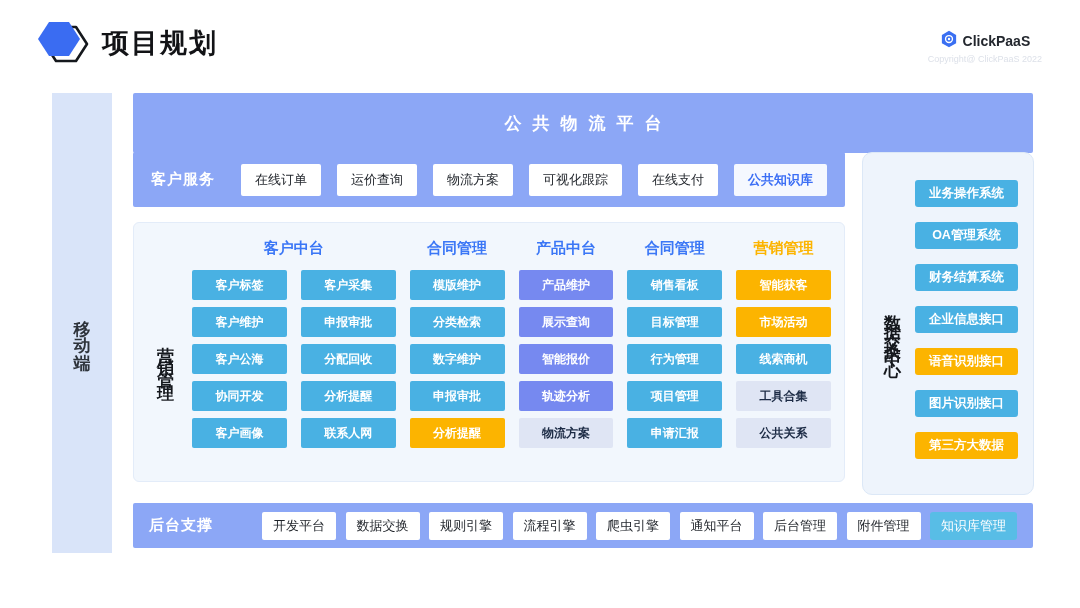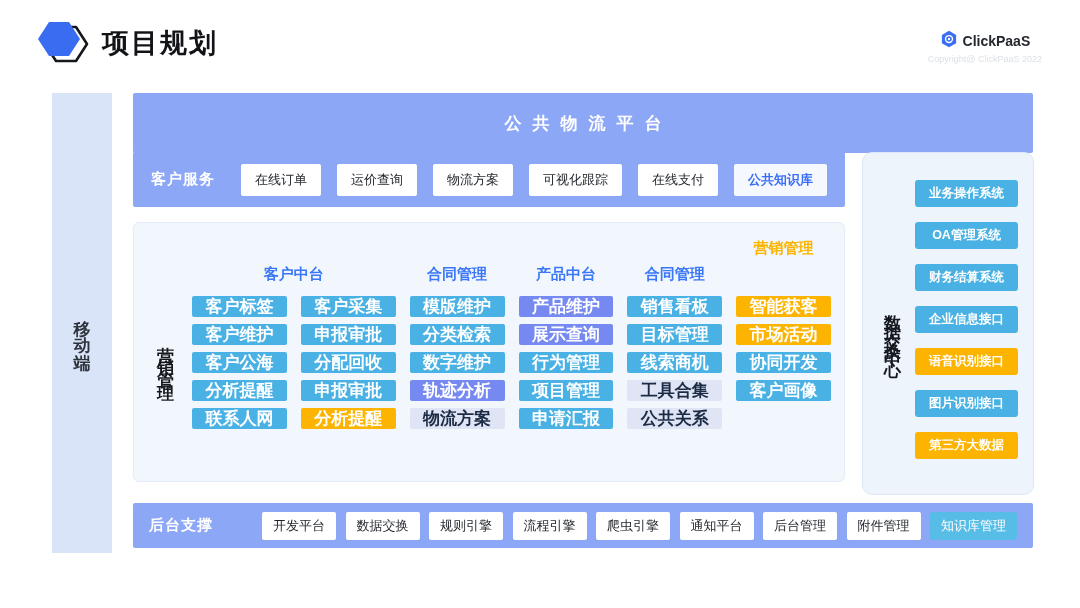--- a/index.html
+++ b/index.html
@@ -45,23 +45,23 @@
   .v-skylight{background:#58bde6;color:#ffffff;border-radius:3px;}
   
   .main-panel{position:absolute;left:133px;top:222px;width:712px;height:260px;background:#f2f7fd;
     border:1px solid #e3ecf9;border-radius:6px;box-sizing:border-box;}
   .matrix-label{position:absolute;left:20px;top:50%;transform:translateY(-50%);
     font-size:17px;letter-spacing:13px;color:#15181d;padding-top:13px;}
   .matrix-grid{position:absolute;left:58px;right:13px;top:11px;display:grid;
     grid-template-columns:repeat(6,1fr);column-gap:14px;row-gap:7px;}
   .col-head{height:29px;display:flex;align-items:center;justify-content:center;
     font-weight:bold;font-size:15px;}
-  .head-blue{color:#3b77f6;margin-top:26px;}
+  .head-blue{color:#3b77f6;}
   .head-orange{color:#fcb400;}
-  .cell{height:21px;display:flex;align-items:center;justify-content:center;font-size:17px;
+  .cell{height:30px;display:flex;align-items:center;justify-content:center;font-size:12px;
     border-radius:2px;white-space:nowrap;}
   
   .right-panel{position:absolute;left:862px;top:152px;width:172px;height:343px;background:#eef4fc;
     border:1px solid #dce8f7;border-radius:10px;box-sizing:border-box;}
   .dx-label{position:absolute;left:18px;top:50%;transform:translateY(-50%);
     font-size:17px;letter-spacing:9px;color:#15181d;padding-top:9px;}
   .dx-items{position:absolute;left:52px;top:27px;display:flex;flex-direction:column;gap:15px;justify-content:flex-end;}
   .dx-pill{width:103px;height:27px;display:flex;align-items:center;justify-content:center;
     font-size:12.5px;border-radius:3px;white-space:nowrap;}
 </style>
@@ -126,20 +126,21 @@
       <div class="cell v-orange">智能获客</div>
       <div class="cell v-sky">客户维护</div>
       <div class="cell v-sky">申报审批</div>
       <div class="cell v-sky">分类检索</div>
       <div class="cell v-peri">展示查询</div>
       <div class="cell v-sky">目标管理</div>
       <div class="cell v-orange">市场活动</div>
       <div class="cell v-sky">客户公海</div>
       <div class="cell v-sky">分配回收</div>
       <div class="cell v-sky">数字维护</div>
+      <div class="cell v-peri">智能报价</div>
       <div class="cell v-sky">行为管理</div>
       <div class="cell v-sky">线索商机</div>
       <div class="cell v-sky">协同开发</div>
       <div class="cell v-sky">分析提醒</div>
       <div class="cell v-sky">申报审批</div>
       <div class="cell v-peri">轨迹分析</div>
       <div class="cell v-sky">项目管理</div>
       <div class="cell v-light">工具合集</div>
       <div class="cell v-sky">客户画像</div>
       <div class="cell v-sky">联系人网</div>

